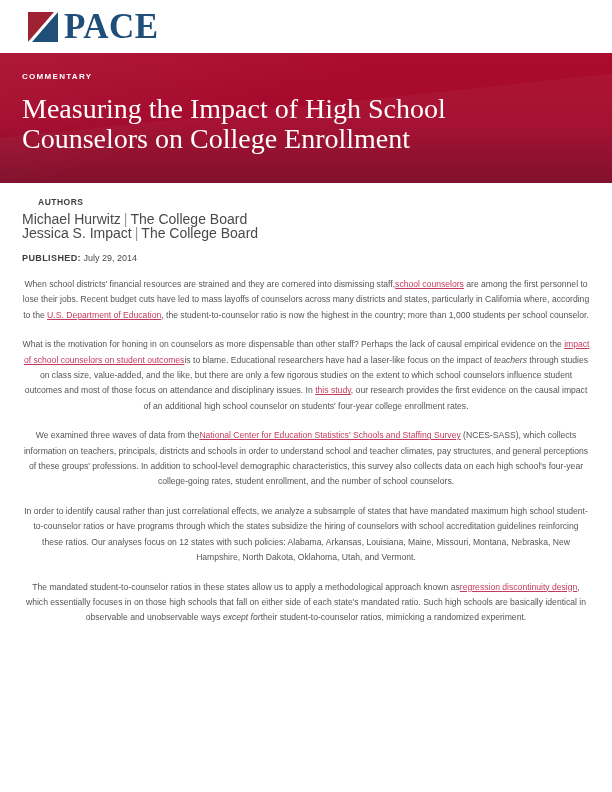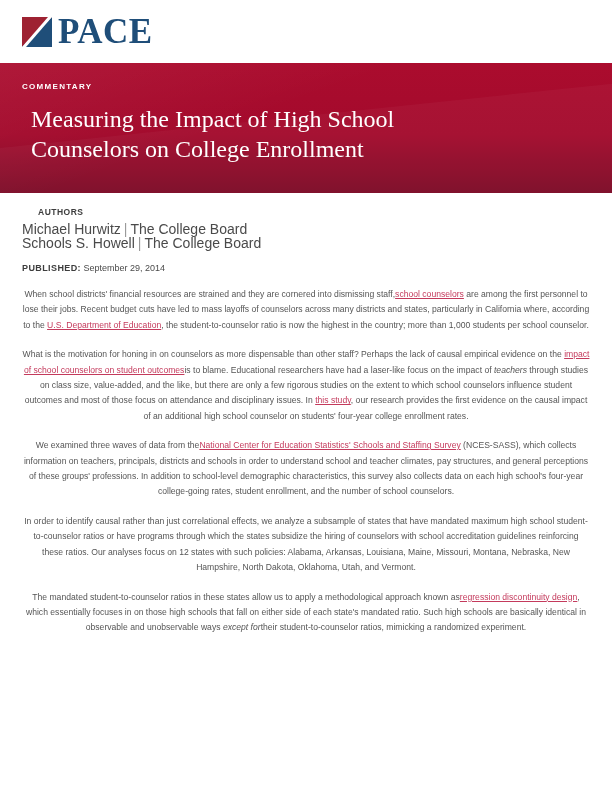--- a/index.html
+++ b/index.html
@@ -11,22 +11,22 @@
     width: 612px;
     height: 792px;
     font-family: "Liberation Sans", sans-serif;
     color: #3d3d3d;
     overflow: hidden;
     position: relative;
   }
 
   
   .logo-area {
-    height: 63px;
-    padding-left: 22px;
+    height: 53px;
+    padding-left: 28px;
     display: flex;
     align-items: center;
     box-sizing: border-box;
   }
   .logo {
     display: flex;
     align-items: center;
   }
   .logo-mark {
     width: 30px;
@@ -73,24 +73,24 @@
     color: #ffffff;
     font-size: 8px;
     font-weight: bold;
     letter-spacing: 1.3px;
     margin-bottom: 13px;
   }
   .banner-title {
     position: relative;
     color: #ffffff;
     font-family: "Liberation Serif", serif;
-    font-size: 24px;
+    font-size: 28px;
     line-height: 30px;
     font-weight: normal;
-    margin: 9px;
+    margin: 0;
     max-width: 470px;
   }
 
   
   .content {
     padding: 14px 22px 0 22px;
     box-sizing: border-box;
   }
 
   .meta-label {
@@ -158,27 +158,27 @@
 </div>
 
 <div class="content">
 
   <div>
     <div class="meta-label">AUTHORS</div>
     <div class="author-line">
       <span>Michael Hurwitz</span><span class="author-sep">|</span><span>The College Board</span>
     </div>
     <div class="author-line">
-      <span>Schools S. Howell</span><span class="author-sep">|</span><span>The College Board</span>
+      <span>Jessica S. Impact</span><span class="author-sep">|</span><span>The College Board</span>
     </div>
   </div>
 
   <div class="published">
     <strong>PUBLISHED:</strong>
-    <span>September 29, 2014</span>
+    <span>July 29, 2014</span>
   </div>
 
   <div class="body-copy">
 
     <p><span>When school districts' financial resources are strained and they are cornered into dismissing staff,</span><a class="doclink" href="#">school counselors</a><span> are among the first personnel to lose their jobs. Recent budget cuts have led to mass layoffs of counselors across many districts and states, particularly in California where, according to the </span><a class="doclink" href="#">U.S. Department of Education</a><span>, the student-to-counselor ratio is now the highest in the country; more than 1,000 students per school counselor.</span></p>
 
     <p><span>What is the motivation for honing in on counselors as more dispensable than other staff? Perhaps the lack of causal empirical evidence on the </span><a class="doclink" href="#">impact of school counselors on student outcomes</a><span>is to blame. Educational researchers have had a laser-like focus on the impact of </span><em>teachers</em><span> through studies on class size, value-added, and the like, but there are only a few rigorous studies on the extent to which school counselors influence student outcomes and most of those focus on attendance and disciplinary issues. In </span><a class="doclink" href="#">this study</a><span>, our research provides the first evidence on the causal impact of an additional high school counselor on students' four-year college enrollment rates.</span></p>
 
     <p><span>We examined three waves of data from the</span><a class="doclink" href="#">National Center for Education Statistics' Schools and Staffing Survey</a><span> (NCES-SASS), which collects information on teachers, principals, districts and schools in order to understand school and teacher climates, pay structures, and general perceptions of these groups' professions. In addition to school-level demographic characteristics, this survey also collects data on each high school's four-year college-going rates, student enrollment, and the number of school counselors.</span></p>
 

